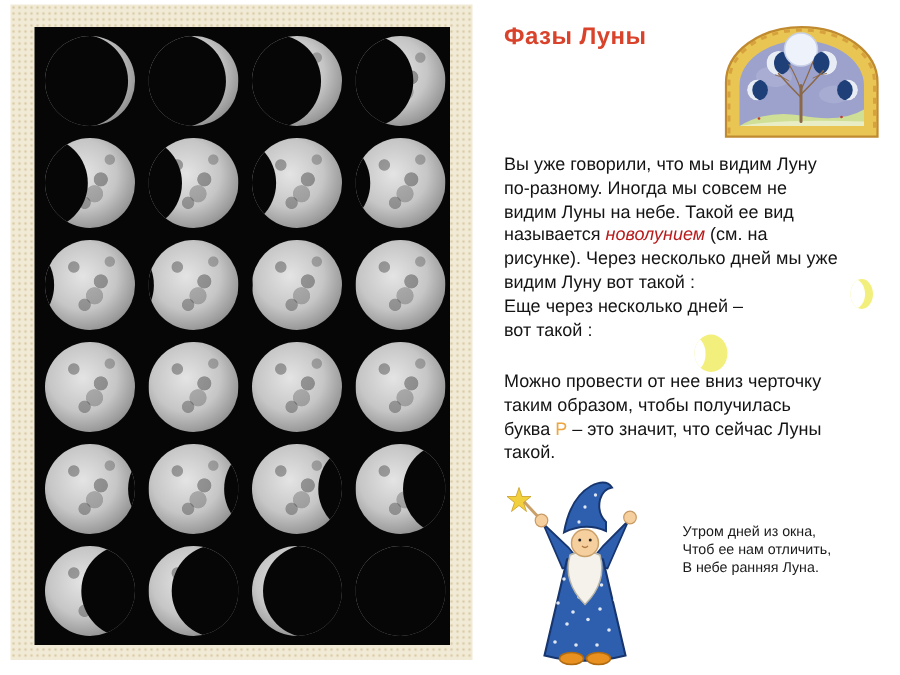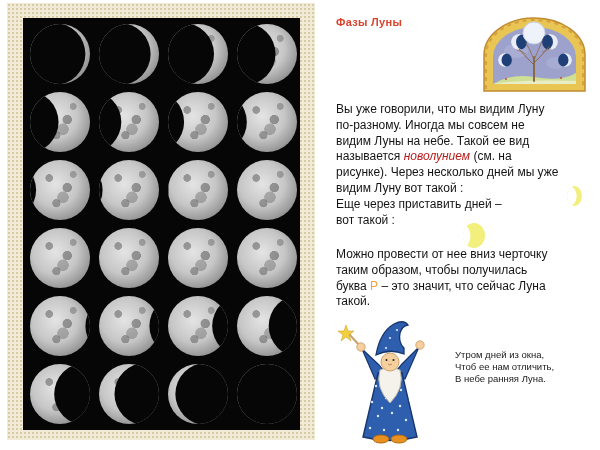--- a/index.html
+++ b/index.html
@@ -32,21 +32,21 @@
       radial-gradient(circle at 55% 62%, rgba(60,60,60,.30) 0 11%, transparent 12%),
       radial-gradient(circle at 42% 40%, #e4e4e4 0%, #c6c6c6 45%, #9c9c9c 70%, #6f6f6f 92%, #565656 100%);
   }
   .moon .shade{
     position:absolute;left:-2%;top:-2%;width:104%;height:104%;border-radius:50%;
     background:#060606;
   }
   
   .page-title{
     position:absolute;left:336px;top:16px;
-    font-size:11px;font-weight:bold;color:#d9432c;letter-spacing:.3px;
+    font-size:16px;font-weight:bold;color:#d9432c;letter-spacing:.3px;
   }
   .para{
     position:absolute;left:336px;width:268px;
     font-size:12px;line-height:15.8px;color:#141414;
   }
   .para-1{top:102px;}
   .para-2{top:247px;}
   .tline{white-space:nowrap;}
   .seg-oi{color:#b91c1c;font-style:italic;}
   .seg-i{}
@@ -194,27 +194,27 @@
   <circle cx="80" cy="65" r=".9" fill="#c04030"></circle>
 </svg>
 
 <div class="para para-1" id="para-1">
     <div class="tline"><span>Вы уже говорили, что мы видим Луну</span></div>
     <div class="tline"><span>по-разному. Иногда мы совсем не</span></div>
     <div class="tline"><span>видим Луны на небе. Такой ее вид</span></div>
     <div class="tline"><span>называется </span><span class="seg-oi">новолунием</span><span class="seg-i"> (см. на</span></div>
     <div class="tline"><span class="seg-i">рисунке)</span><span>. Через несколько дней мы уже</span></div>
     <div class="tline"><span>видим Луну вот такой :</span></div>
-    <div class="tline"><span>Еще через приставить дней –</span></div>
+    <div class="tline"><span>Еще через несколько дней –</span></div>
     <div class="tline"><span>вот такой :</span></div>
   </div>
 <div class="para para-2" id="para-2">
     <div class="tline"><span>Можно провести от нее вниз черточку</span></div>
     <div class="tline"><span>таким образом, чтобы получилась</span></div>
-    <div class="tline"><span>буква </span><span class="seg-o">Р</span><span> – это значит, что сейчас Луна</span></div>
+    <div class="tline"><span>буква </span><span class="seg-o">Р</span><span> – это значит, что сейчас Луны</span></div>
     <div class="tline"><span>такой.</span></div>
   </div>
 
 <div class="icon-moon small"></div>
 <div class="icon-moon large"></div>
 
 <svg class="wizard-illustration" viewBox="0 0 112 128">
   <line x1="27" y1="29" x2="14" y2="15" stroke="#caa06a" stroke-width="2"></line>
   <path d="M12,7 L14,13 L20,13 L15,17 L17,23 L12,19 L7,23 L9,17 L4,13 L10,13 Z" fill="#f2cf3c" stroke="#c89a20" stroke-width=".5"></path>
   <g>

